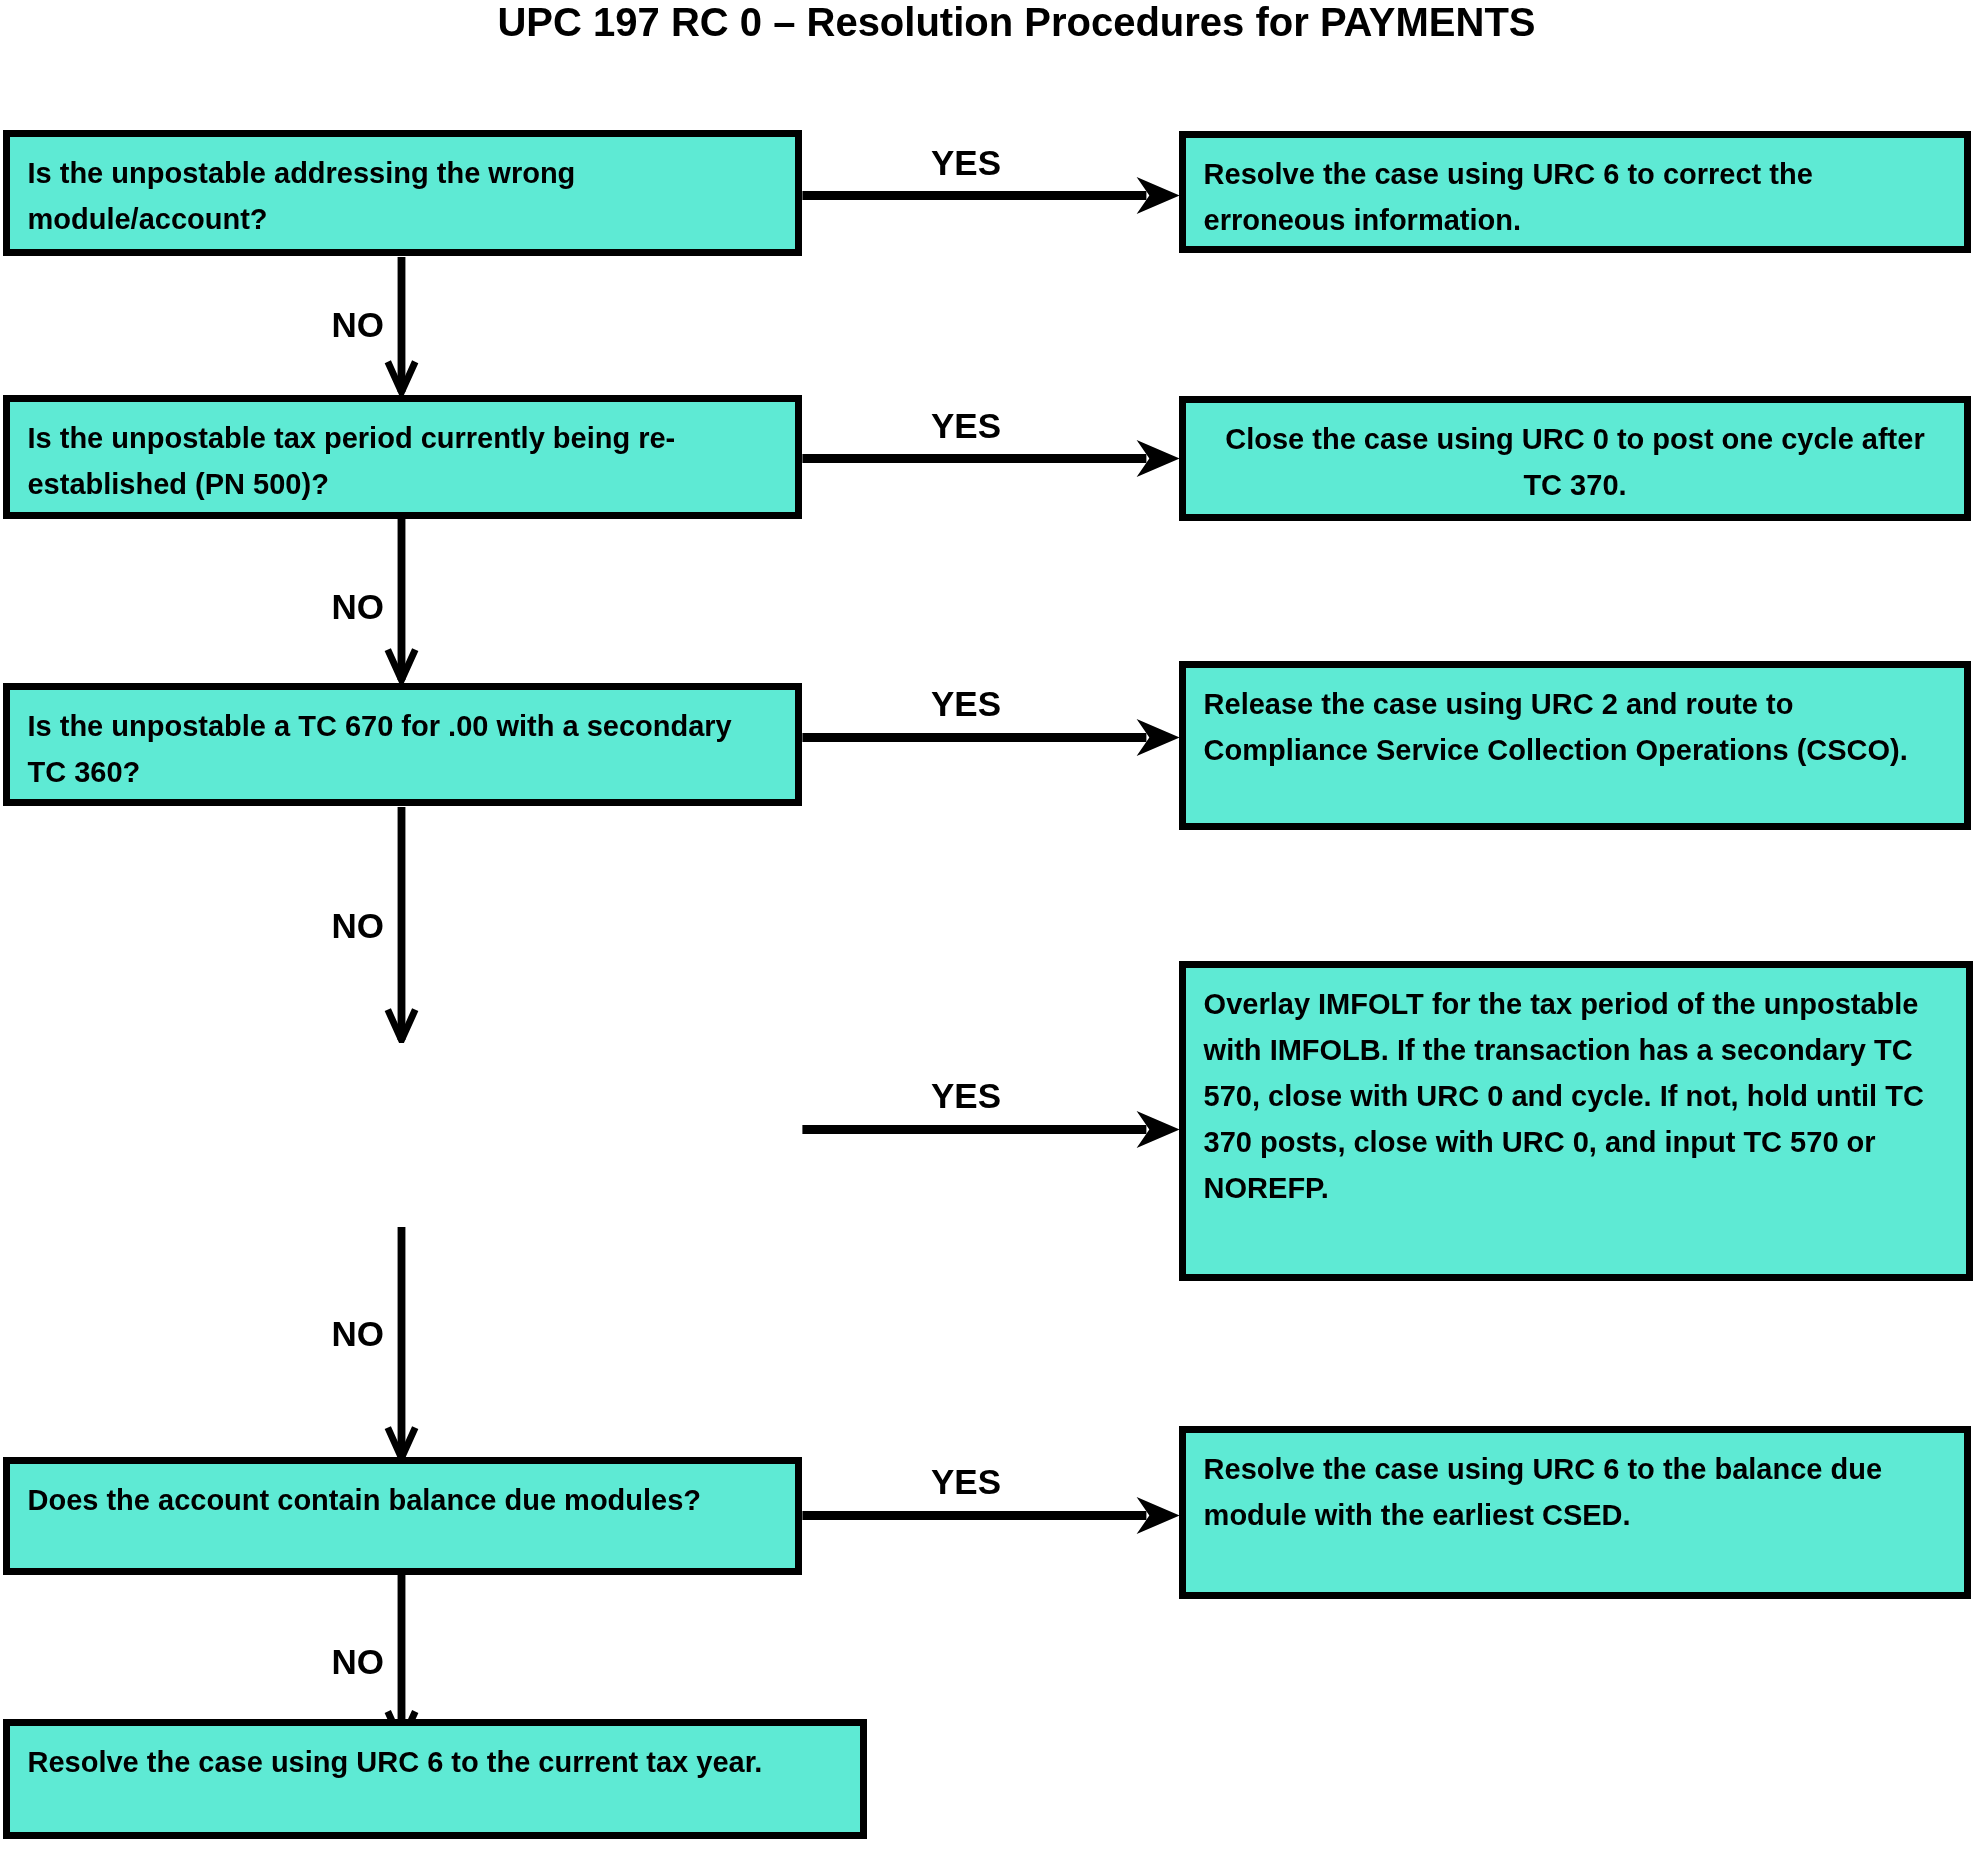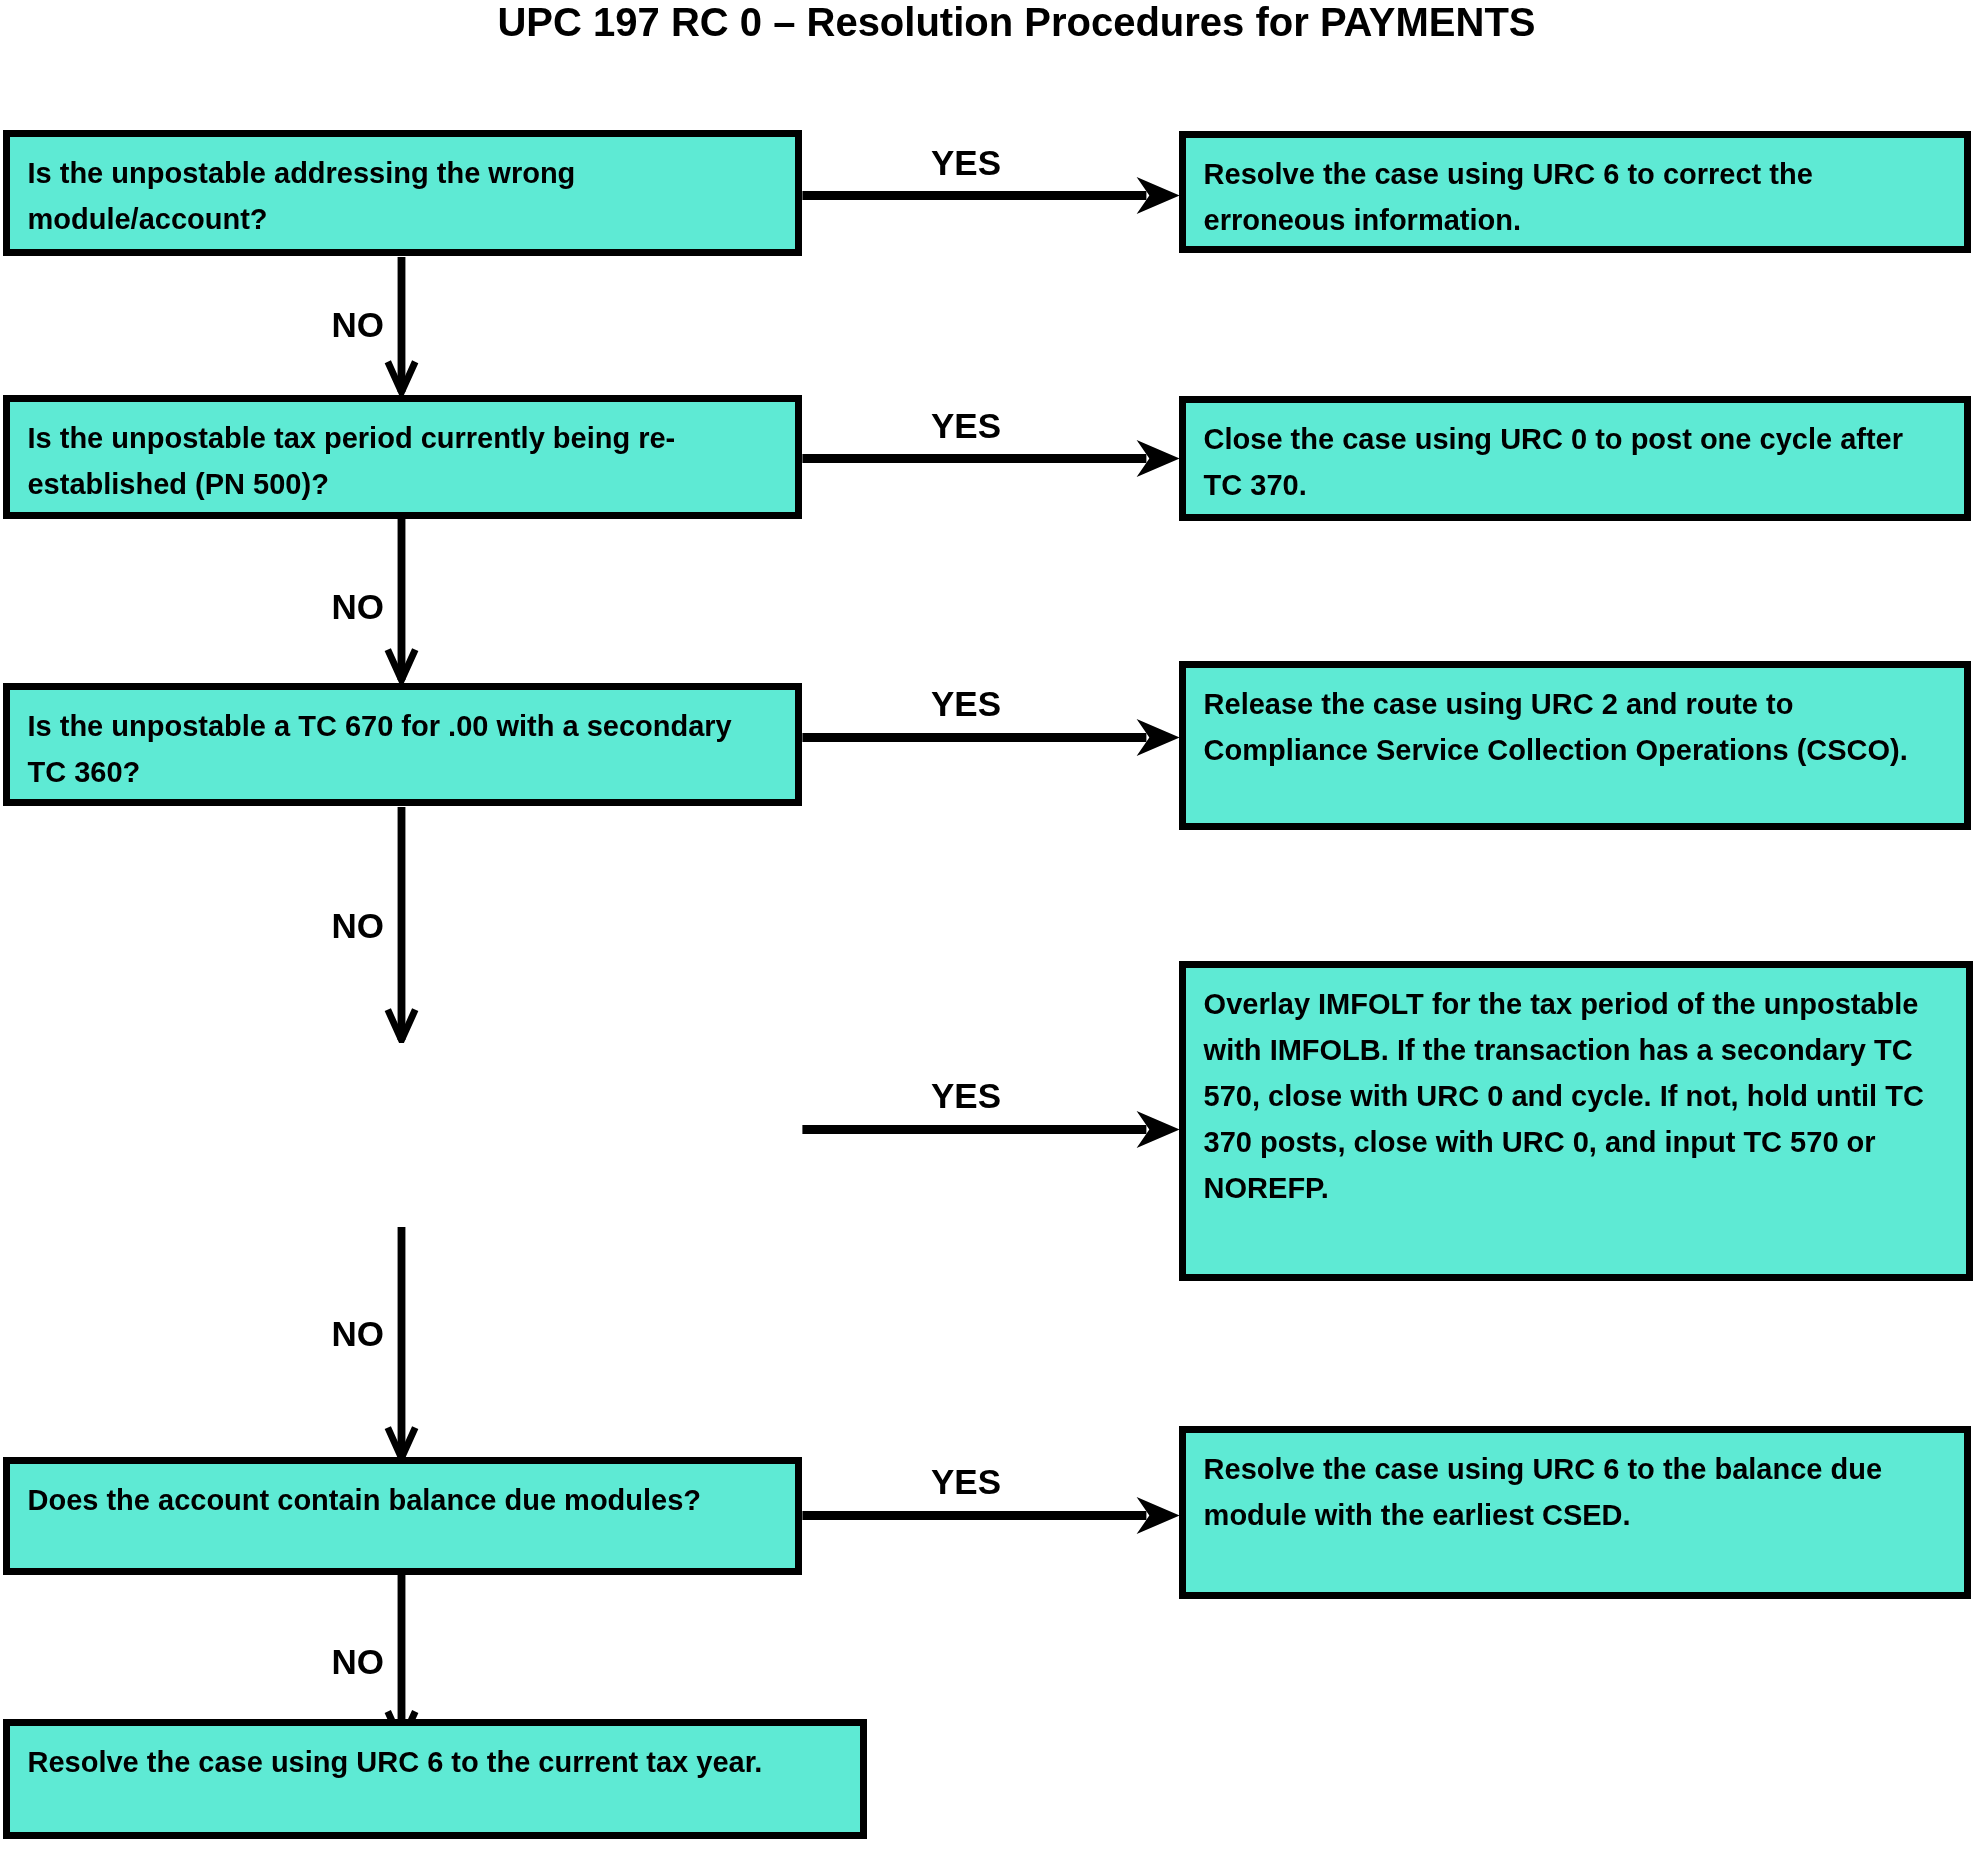--- a/index.html
+++ b/index.html
@@ -76,21 +76,21 @@
     <line x1="27" y1="0" x2="27" y2="138" stroke="#000" stroke-width="8"></line>
     <polyline points="13,107 27,138 41,107" fill="none" stroke="#000" stroke-width="7"></polyline>
   </svg>
 
   <div class="box" style="left:2.9px; top:395px; width:799px; height:124px;">Is the unpostable tax period currently being re-established (PN 500)?</div>
   <div class="flow-label yes-label" style="left:931px; top:404px;">YES</div>
   <svg class="arrow" style="left:802px; top:437px;" width="379" height="43" viewBox="0 0 387 44">
     <line x1="0" y1="22" x2="352" y2="22" stroke="#000" stroke-width="9"></line>
     <polygon points="386,22 342,3 355,22 342,41" fill="#000"></polygon>
   </svg>
-  <div class="box" style="left:1179px; top:396px; width:792px; height:125px;">Close the case using URC 0 to post one cycle after TC 370.</div>
+  <div class="box" style="left:1179px; top:396px; width:792px; height:125px;text-align:center;">Close the case using URC 0 to post one cycle after TC 370.</div>
 
   <div class="flow-label no-label" style="left:276px; top:585px;">NO</div>
   <svg class="arrow" style="left:375px; top:519px;" width="53" height="164" viewBox="0 0 54 167">
     <line x1="27" y1="0" x2="27" y2="164" stroke="#000" stroke-width="8"></line>
     <polyline points="13,133 27,164 41,133" fill="none" stroke="#000" stroke-width="7"></polyline>
   </svg>
 
   <div class="box" style="left:2.9px; top:683px; width:799px; height:123px;">Is the unpostable a TC 670 for .00 with a secondary TC 360?</div>
   <div class="flow-label yes-label" style="left:931px; top:682px;">YES</div>
   <svg class="arrow" style="left:802px; top:716px;" width="379" height="43" viewBox="0 0 387 44">

